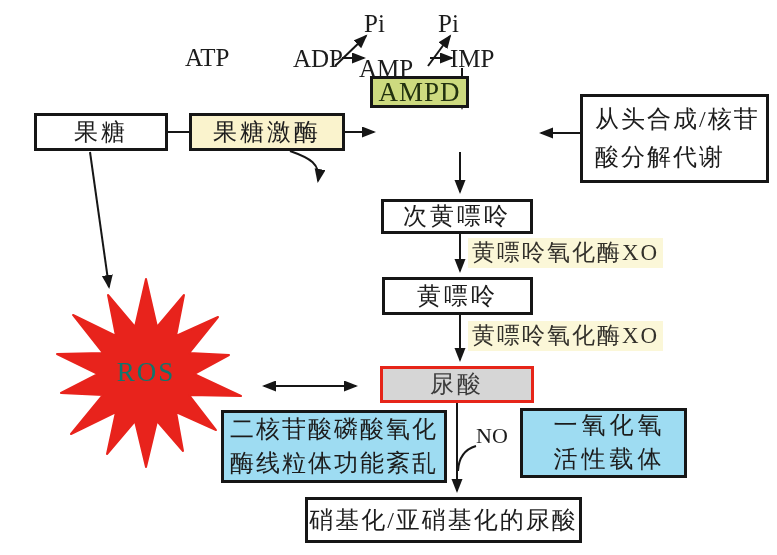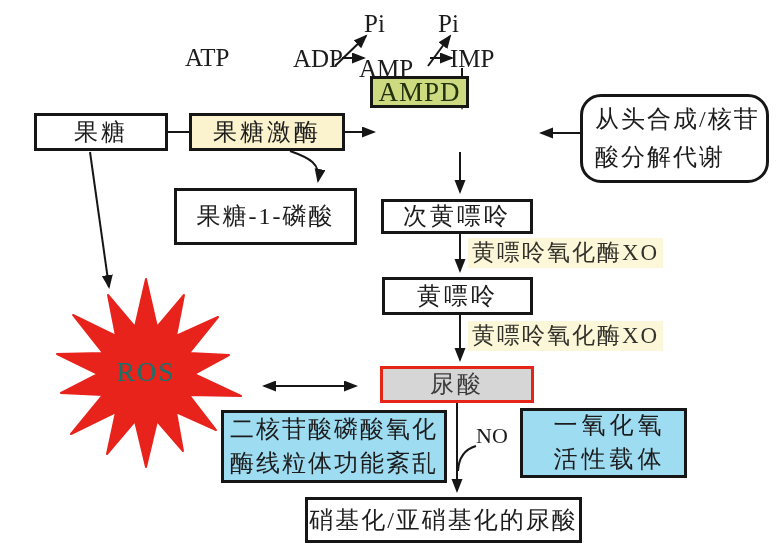--- a/index.html
+++ b/index.html
@@ -14,21 +14,21 @@
   .box {
     position:absolute; box-sizing:border-box;
     border:3px solid var(--box-border,#161616); background:#fff;
     display:flex; flex-direction:column; align-items:center; justify-content:center;
     font-size:24px; letter-spacing:3px; text-align:center; line-height:1.35;
   }
   .box .ln { white-space:nowrap; }
   .b-fructose      { left:34px;  top:113px; width:134px; height:38px; }
   .b-fructokinase  { left:189px; top:113px; width:156px; height:38px; background:var(--enzyme-bg,#faf3cd); }
   .b-purine        { left:382px; top:114px; width:151px; height:37px; }
-  .b-denovo        { left:580px; top:94px;  width:189px; height:89px; letter-spacing:2px; line-height:1.55; align-items:flex-start; padding-left:12px; text-align:left;border-radius:21px; }
+  .b-denovo        { left:580px; top:94px;  width:189px; height:89px; letter-spacing:2px; line-height:1.55; align-items:flex-start; padding-left:12px; text-align:left; }
   .b-f1p           { left:174px; top:188px; width:183px; height:57px; letter-spacing:2px; }
   .b-hypoxanthine  { left:381px; top:199px; width:152px; height:35px; }
   .b-xanthine      { left:382px; top:277px; width:151px; height:38px; }
   .b-uric          { left:380px; top:366px; width:154px; height:37px; background:var(--uric-bg,#d6d6d6); border:3px solid var(--uric-border,#e62519); color:#3c3c3c; }
   .b-ampd          { left:362px; top:76px;  width:99px;  height:32px; background:var(--ampd-bg,#cdda7f); font-size:27px; letter-spacing:1px; color:#22310f;margin-left:8px; }
   .b-nadph         { left:221px; top:410px; width:226px; height:73px; background:var(--blue-bg,#9edcf2); letter-spacing:2px; line-height:1.4; }
   .b-carrier       { left:520px; top:408px; width:167px; height:70px; background:var(--blue-bg,#9edcf2); letter-spacing:4px; line-height:1.4;padding-left:12px; }
   .b-nitrated      { left:305px; top:497px; width:277px; height:46px; letter-spacing:2px; }
   .t-xo {
     position:absolute; background:var(--xo-bg,#fbf7d8); color:#33312b;
@@ -95,21 +95,20 @@
   <div class="box b-ampd">AMPD</div>
 
   <div class="box b-fructose">果糖</div>
   <div class="box b-fructokinase">果糖激酶</div>
 
   <div class="box b-denovo">
     <span class="ln">从头合成/核苷</span>
     <span class="ln">酸分解代谢</span>
   </div>
 
-  <div class="box b-f1p">果糖-1-磷酸</div>
   <div class="box b-hypoxanthine">次黄嘌呤</div>
 
   <span class="t-xo t-xo1">黄嘌呤氧化酶XO</span>
   <div class="box b-xanthine">黄嘌呤</div>
   <span class="t-xo t-xo2">黄嘌呤氧化酶XO</span>
 
   <div class="box b-uric">尿酸</div>
 
   <span class="lbl t-ros">ROS</span>
 

